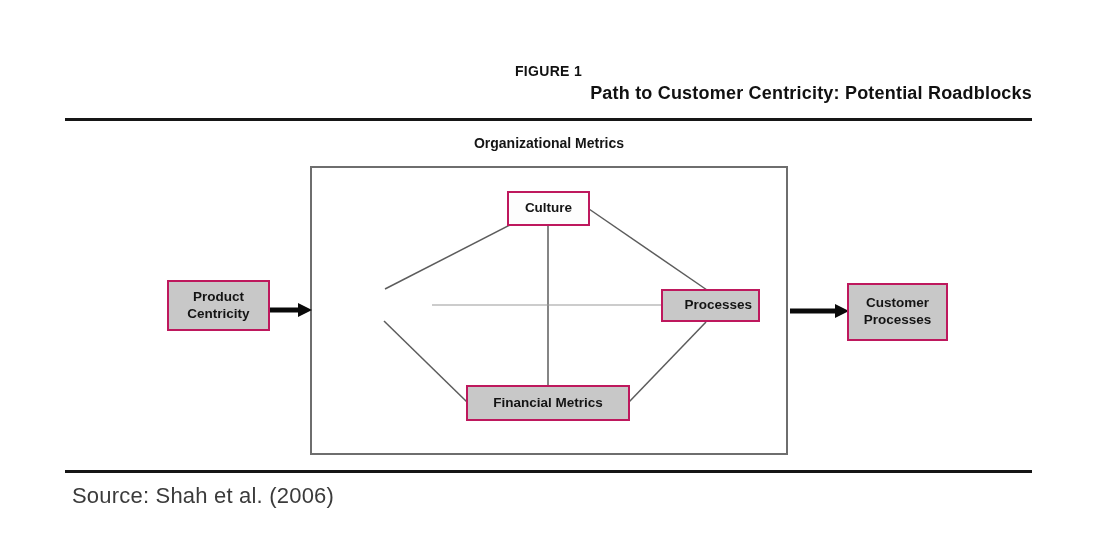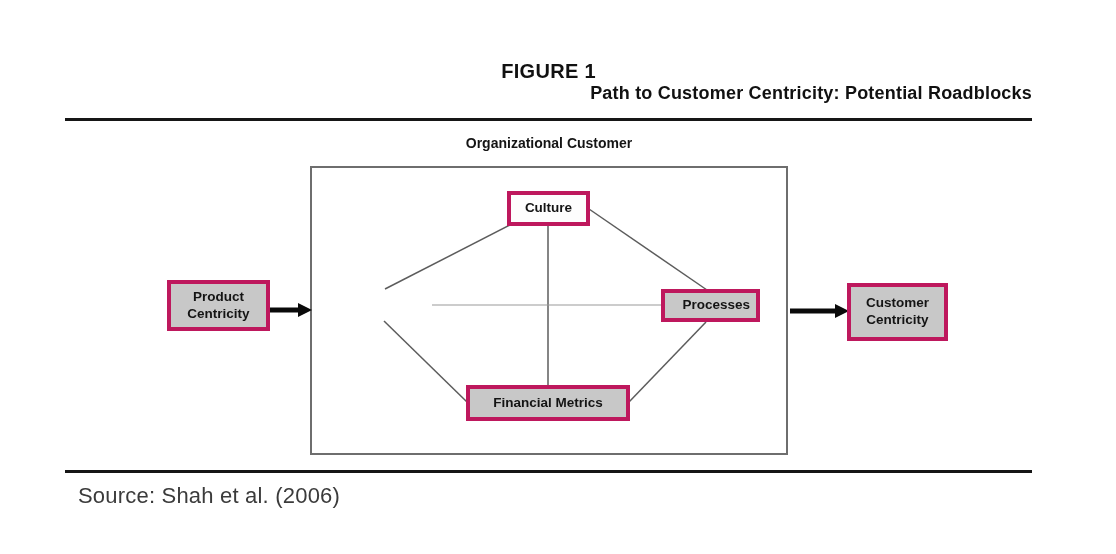--- a/index.html
+++ b/index.html
@@ -17,21 +17,21 @@
   }
   .fig-head {
     position: absolute;
     left: 65px;
     top: 60px;
     width: 967px;
     text-align: center;
     color: #111111;
   }
   .fig-label {
-    font-size: 20px;
+    font-size: 14px;
     font-weight: 700;
     line-height: 22px;
     letter-spacing: 0.3px;
   }
   .fig-title {
     font-size: 18px;
     font-weight: 700;
     line-height: 22px;
     letter-spacing: 0.2px;
     text-align: right;
@@ -69,21 +69,21 @@
     position: absolute;
     left: 0;
     top: 0;
     width: 1116px;
     height: 554px;
     z-index: 2;
   }
   .node {
     position: absolute;
     box-sizing: border-box;
-    border: 4px solid #be185d;
+    border: 2px solid #be185d;
     background: #c8c8c8;
     display: flex;
     align-items: center;
     justify-content: center;
     text-align: center;
     font-size: 13.5px;
     font-weight: 700;
     color: #141414;
     line-height: 1.25;
     z-index: 3;
@@ -91,41 +91,41 @@
   .node.white { background: #fdfdfd; }
   .node.product   { left: 143px; top: 280px; width: 103px; height: 51px; margin-left: 24px; }
   .node.customer  { left: 847px; top: 283px; width: 101px; height: 58px; }
   .node.culture   { left: 507px; top: 191px; width:  83px; height: 35px; }
   .node.structure { left: 335px; top: 288px; width:  97px; height: 34px; }
   .node.processes { left: 661px; top: 289px; width:  99px; height: 33px; justify-content: flex-end; }
   .node.financial { left: 466px; top: 385px; width: 164px; height: 36px; }
   .node .lbl { padding: 0 6px; }
   .source-text {
     position: absolute;
-    left: 78px;
+    left: 72px;
     top: 483px;
     font-size: 22px;
     font-weight: 400;
     color: #3b3b3b;
     letter-spacing: 0.2px;
   }
 </style>
 </head>
 <body>
 
 <div class="canvas">
 
   <div class="fig-head">
     <div class="fig-label">FIGURE 1</div>
     <div class="fig-title">Path to Customer Centricity: Potential Roadblocks</div>
   </div>
 
   <div class="rule top"></div>
 
-  <div class="barriers-label">Organizational Customer</div>
+  <div class="barriers-label">Organizational Metrics</div>
 
   <div class="group-box"></div>
 
   <svg class="wires" viewBox="0 0 1116 554" xmlns="http://www.w3.org/2000/svg">
 
     <line x1="510" y1="225" x2="385" y2="289" stroke="#5c5c5c" stroke-width="1.5"></line>
     <line x1="589" y1="209" x2="707" y2="290" stroke="#5c5c5c" stroke-width="1.5"></line>
     <line x1="548" y1="226" x2="548" y2="386" stroke="#5c5c5c" stroke-width="1.5"></line>
     <line x1="432" y1="305" x2="661" y2="305" stroke="#9a9a9a" stroke-width="1.2"></line>
     <line x1="384" y1="321" x2="467" y2="402" stroke="#5c5c5c" stroke-width="1.5"></line>
@@ -153,20 +153,20 @@
 
   <div class="node processes">
     <span class="lbl">Processes</span>
   </div>
 
   <div class="node financial">
     <span class="lbl">Financial Metrics</span>
   </div>
 
   <div class="node customer">
-    <span class="lbl">Customer Centricity</span>
+    <span class="lbl">Customer Processes</span>
   </div>
 
   <div class="rule bottom"></div>
 
   <div class="source-text">Source: Shah et al. (2006)</div>
 
 </div>
 
 </body></html>

